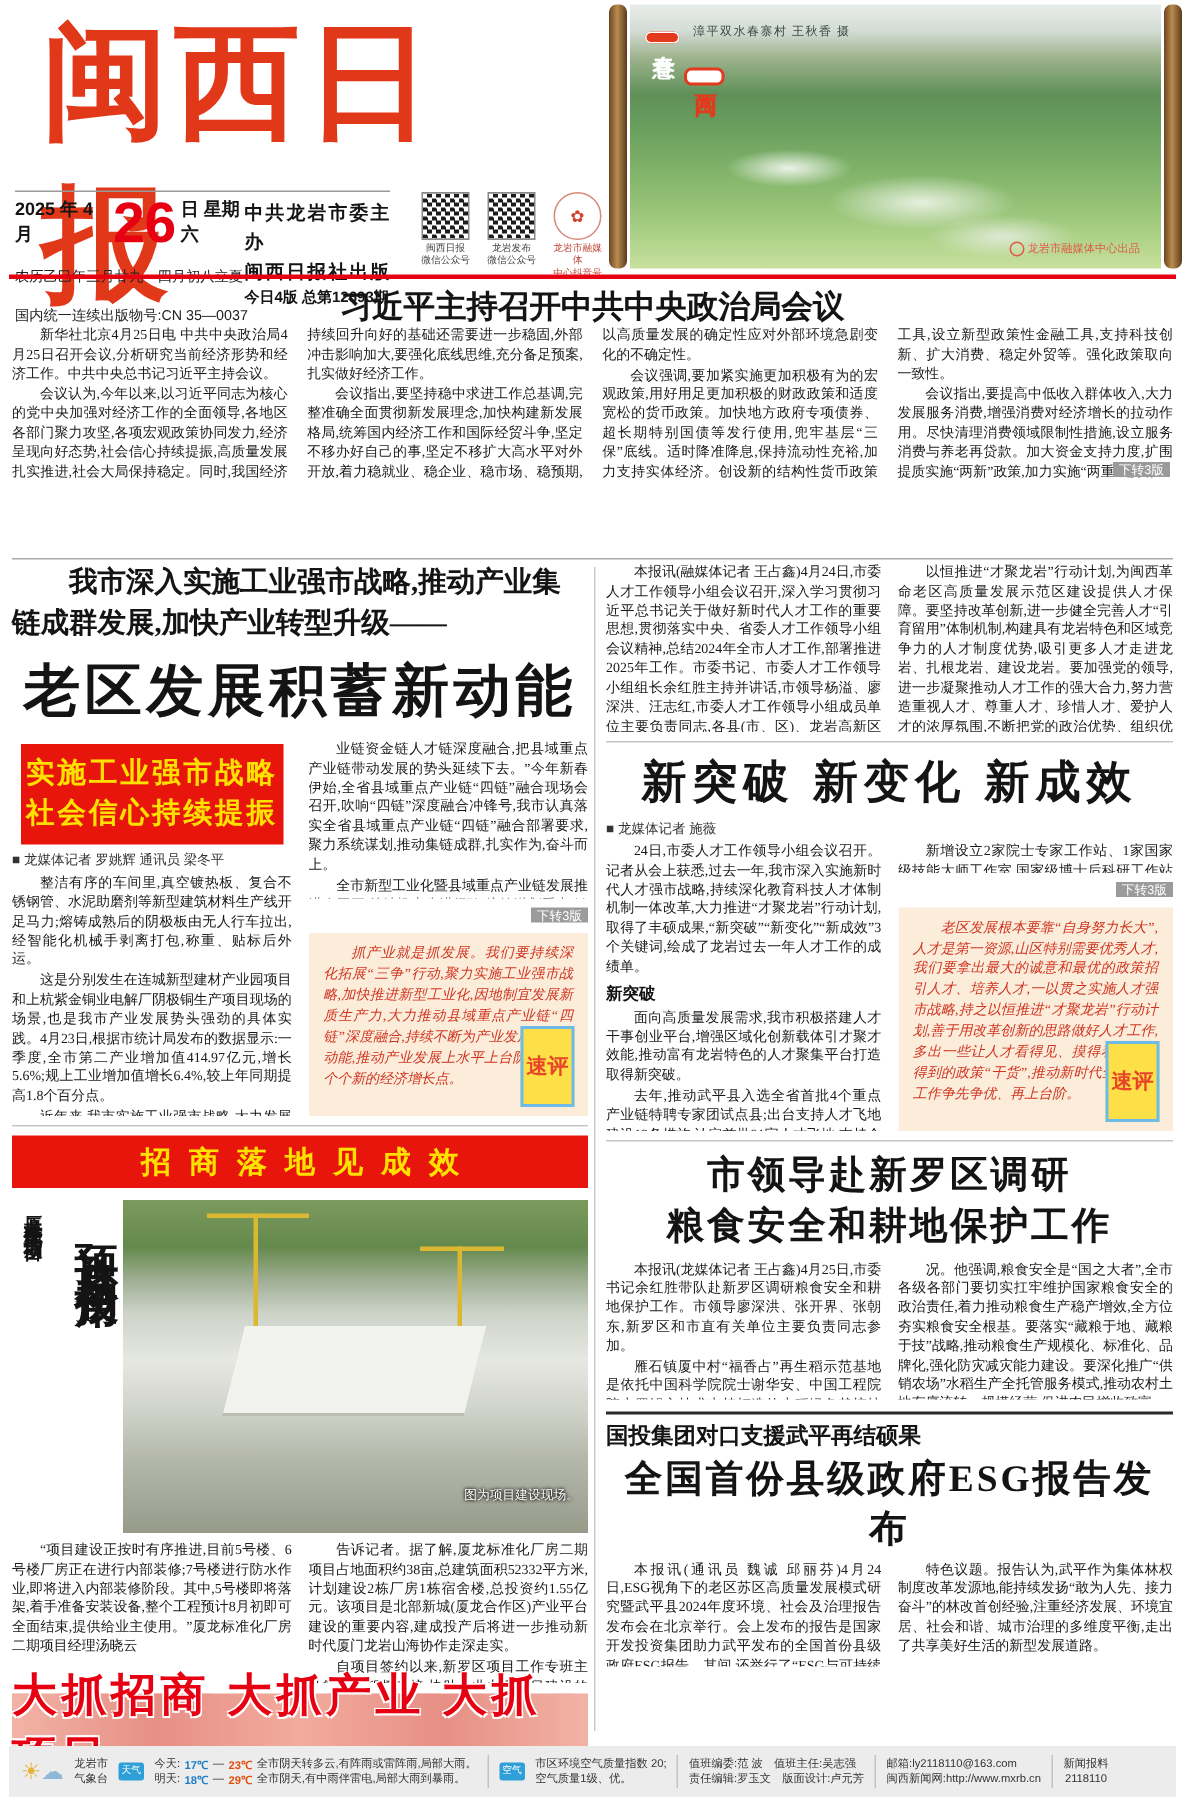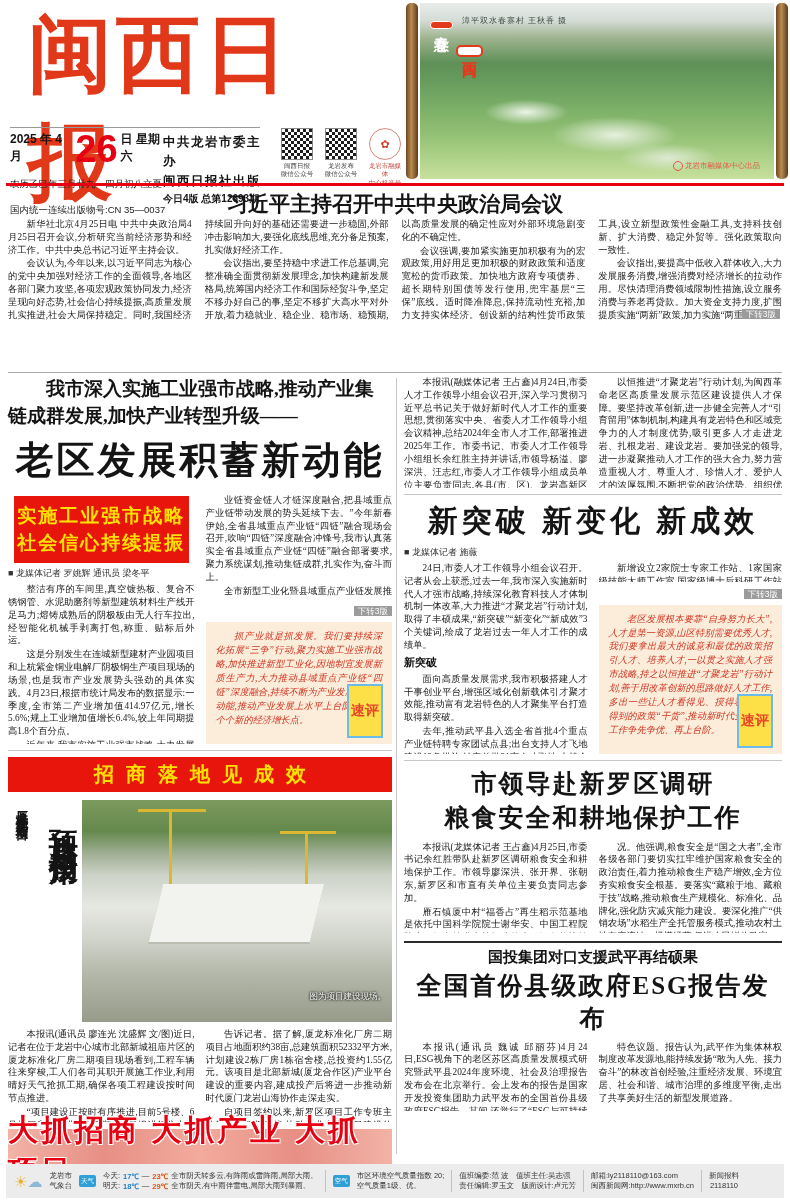--- a/index.html
+++ b/index.html
@@ -109,21 +109,21 @@
     letter-spacing:1px; margin-bottom:6px; }
   .tm-body { height:112px; }
   .ty-kicker { font-family:"Liberation Sans",sans-serif; font-size:21px; font-weight:600; padding-left:4px; }
   .ty-headline { font-family:"Liberation Sans",sans-serif; font-size:30px; font-weight:900; text-align:center;
     letter-spacing:4px; margin:3px 0 4px; }
   .subhead { font-family:"Liberation Sans",sans-serif; font-size:11px; font-weight:bold; margin:3px 0; }
   .ty-body { height:192px; }
   .h-grain { font-family:"Liberation Sans",sans-serif; font-size:25px; font-weight:900; text-align:center;
     line-height:1.35; letter-spacing:2px; margin:2px 0 6px; }
   .grain-body { height:92px; }
-  .esg-kicker { font-family:Liberation Serif, serif; font-size:15px; font-weight:600; text-align:center; }
+  .esg-kicker { font-family:Liberation Serif, serif; font-size:15px; font-weight:600; }
   .h-esg { font-family:"Liberation Serif",serif; font-size:25px; font-weight:900; text-align:center;
     letter-spacing:2px; margin:2px 0 6px; }
   .esg-body { height:70px; }
 
   
   .footer { position:absolute; left:6px; top:1164px; width:778px; height:34px; background:#ececec;
     display:flex; align-items:center; padding:0 8px; gap:7px; font-family:"Liberation Sans",sans-serif; }
   .f-sep { width:1px; height:22px; background:#c2c2c2; }
   .f-two { font-size:7.5px; line-height:1.4; color:#333; white-space:nowrap; }
   .badge { background:#2f9fd8; color:#fff; font-size:6.5px; line-height:1.15; padding:2px 2px; border-radius:2px; text-align:center; }
@@ -249,21 +249,20 @@
         <div class="crane-v" style="left:28%; top:4%; height:44%;"></div>
         <div class="crane-h" style="left:18%; top:4%; width:22%;"></div>
         <div class="crane-v" style="left:72%; top:14%; height:36%;"></div>
         <div class="crane-h" style="left:64%; top:14%; width:18%;"></div>
         <div class="roof"></div>
         <div class="cphoto-cap">图为项目建设现场。</div>
       </div>
     </div>
     <div class="twocol invest-body">
       <div>
-          <p class="p">本报讯(通讯员 廖连光 沈盛辉 文/图)近日,记者在位于龙岩中心城市北部新城祖庙片区的厦龙标准化厂房二期项目现场看到,工程车辆往来穿梭,工人们各司其职开展施工作业,利用晴好天气抢抓工期,确保各项工程建设按时间节点推进。</p>
           <p class="p">“项目建设正按时有序推进,目前5号楼、6号楼厂房正在进行内部装修;7号楼进行防水作业,即将进入内部装修阶段。其中,5号楼即将落架,着手准备安装设备,整个工程预计8月初即可全面结束,提供给业主使用。”厦龙标准化厂房二期项目经理汤晓云</p>
         </div>
       <div>
           <p class="p">告诉记者。据了解,厦龙标准化厂房二期项目占地面积约38亩,总建筑面积52332平方米,计划建设2栋厂房1栋宿舍楼,总投资约1.55亿元。该项目是北部新城(厦龙合作区)产业平台建设的重要内容,建成投产后将进一步推动新时代厦门龙岩山海协作走深走实。</p>
           <p class="p">自项目签约以来,新罗区项目工作专班主动靠前、积极对接,协助企业办理项目建设的相关手续,全力做好营业执照等相关证件、优惠政策兑现工作,主动为企业排忧解难,有序有力推进项目建设。</p>
         </div>
     </div>
     <div class="banner-big">大抓招商 大抓产业 大抓项目</div>
   </div>
 

